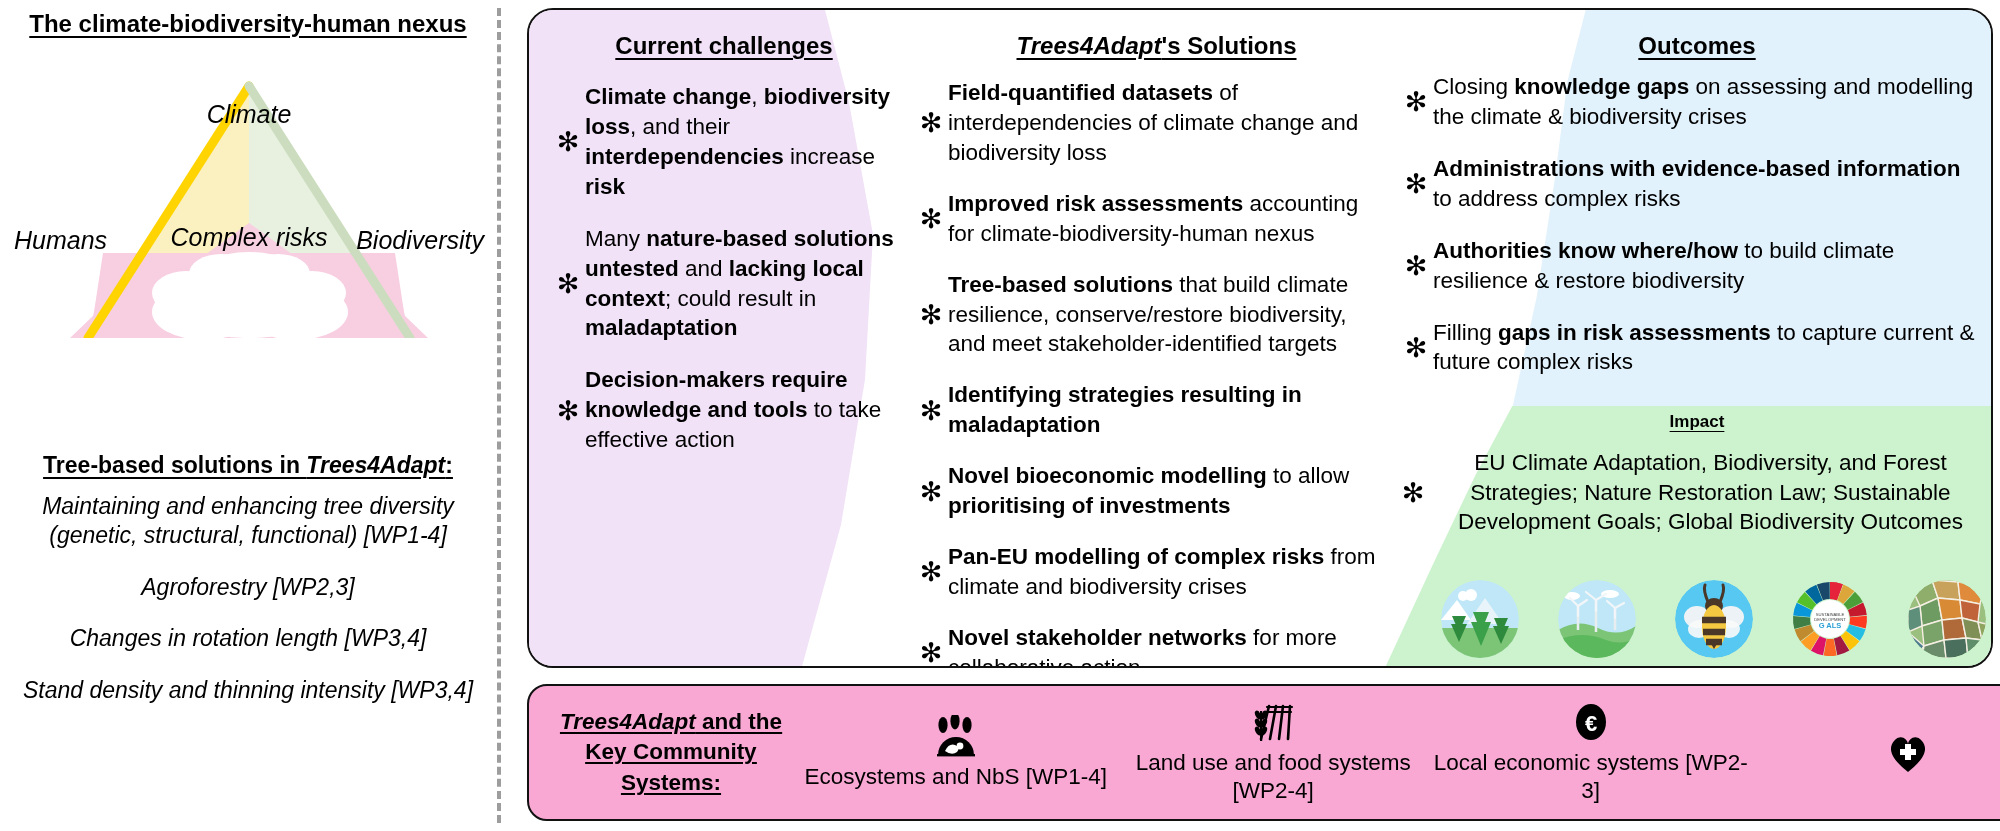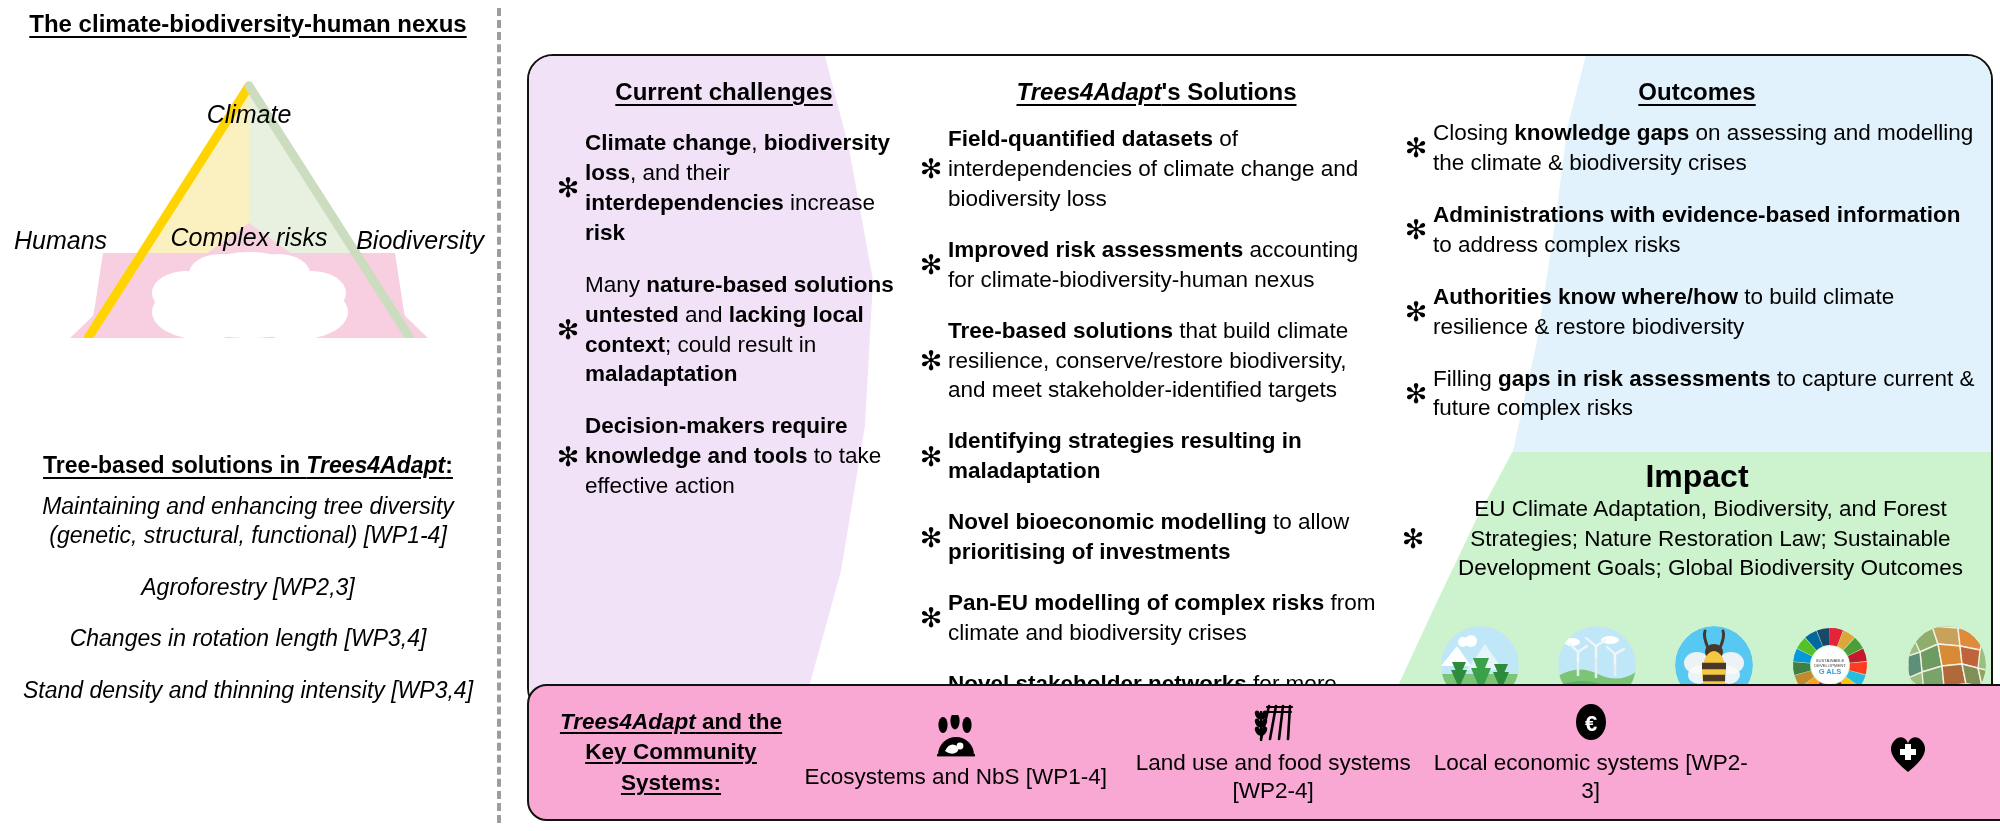--- a/index.html
+++ b/index.html
@@ -52,21 +52,20 @@
   .divider {
     position:absolute; left:497px; top:8px; width:0; height:815px;
     border-left:4px dashed #9d9d9d;
   }
 
   
   .main-card {
     position:absolute; left:527px; top:8px; width:1466px; height:660px;
     border:2.5px solid #111; border-radius:26px; overflow:hidden;
     background:#ffffff;
-    margin-top:46px;
   }
   .band-purple {
     position:absolute; left:0; top:0; width:400px; height:660px;
     background:#f1e2f7;
     clip-path: polygon(0% 0%, 74% 0%, 80% 14%, 86% 34%, 84% 56%, 78% 78%, 68% 100%, 0% 100%);
   }
   .band-blue {
     position:absolute; left:855px; top:0; width:611px; height:398px;
     background:#e2f2fc;
     clip-path: polygon(33% 0%, 100% 0%, 100% 100%, 21% 100%, 25% 72%, 28% 42%, 30% 18%);
@@ -101,21 +100,21 @@
 
   .b-challenges .bullet { margin-bottom:22px; }
   .b-challenges .btxt { font-size:22.5px; }
   .b-solutions .bullet { margin-bottom:21px; }
   .b-outcomes  .bullet { margin-bottom:22px; }
   .b-outcomes .btxt { text-align:left; }
 
   
   .impact-head {
     position:absolute; left:880px; top:402px; width:576px; text-align:center;
-    font-weight:bold; font-size:32px; 
+    font-weight:bold; font-size:17px; text-decoration:underline;
     text-underline-offset:4px;
   }
   .impact-row { position:absolute; left:865px; top:438px; width:595px; display:flex; align-items:center; }
   .impact-row .ast { flex:0 0 38px; }
   .impact-text { font-size:22.5px; line-height:1.32; text-align:center; flex:1; }
 
   .icon-row {
     position:absolute; left:912px; top:570px; width:545px;
     display:flex; justify-content:space-between; 
   }

